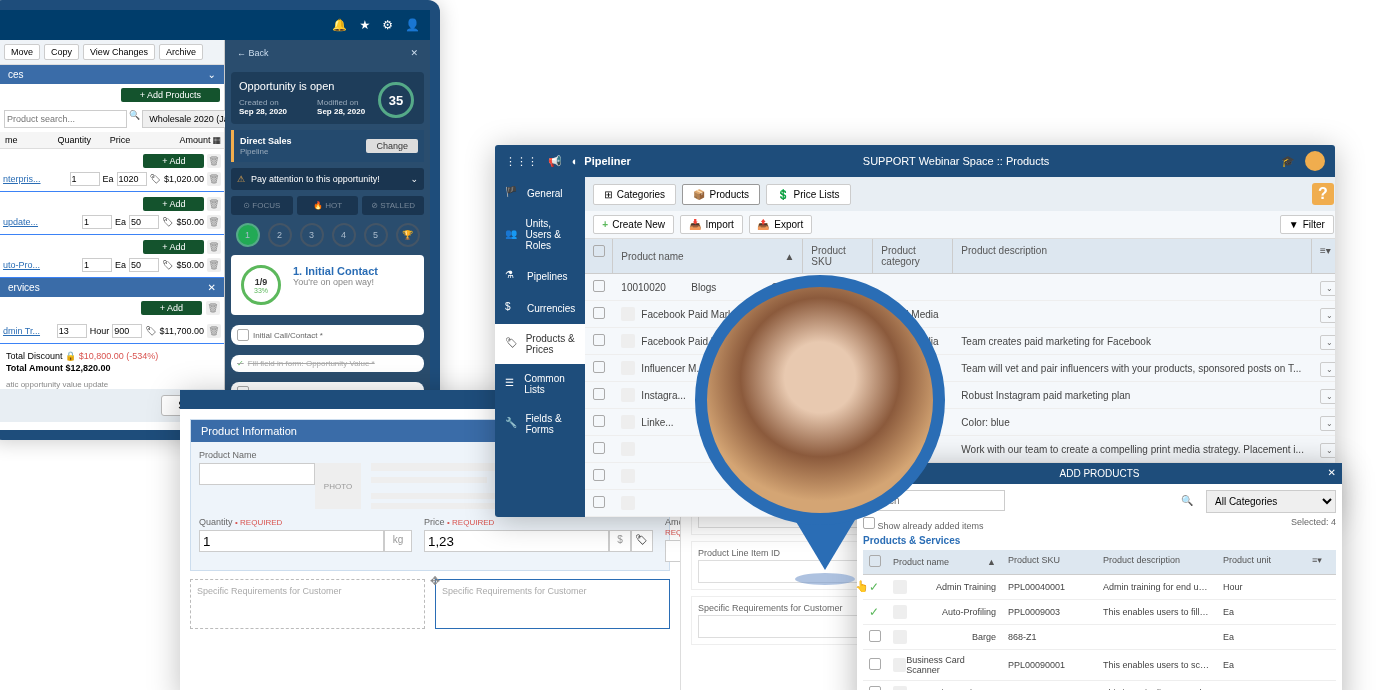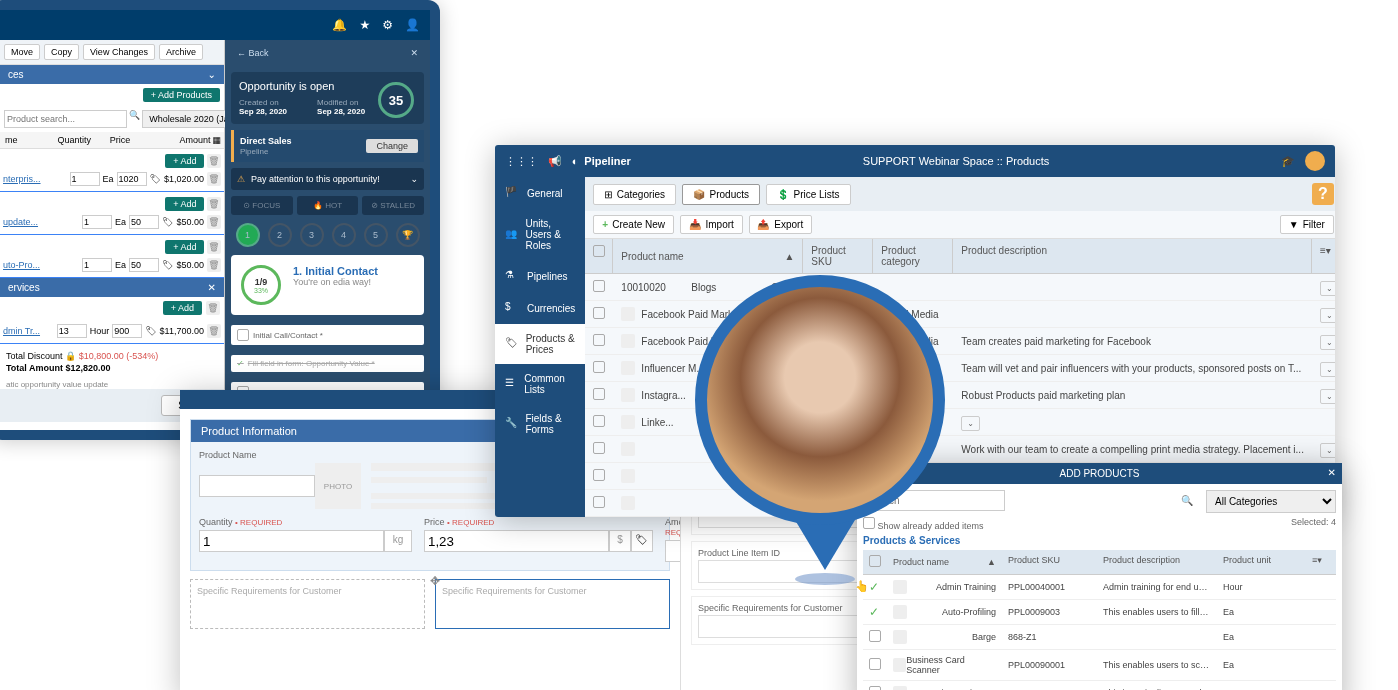--- a/index.html
+++ b/index.html
@@ -6,21 +6,21 @@
 body{background:#fff;width:1398px;height:690px;overflow:hidden;position:relative}
 .monitor{position:absolute;left:-10px;top:0;width:450px;height:440px;background:#1e4d7b;border-radius:12px;padding:10px 10px 0;box-shadow:0 2px 20px rgba(0,0,0,.2)}
 .monitor-top{height:30px;background:#003d6b;display:flex;align-items:center;justify-content:flex-end;padding:0 10px;gap:12px}
 .monitor-top span{color:#fff;font-size:12px}
 .star{color:#ffc107}
 .main-area{display:flex;height:390px;background:#e8eef3}
 .left-panel{width:225px;background:#fff;border-right:1px solid #ccc;font-size:9px}
 .toolbar1{background:#eff3f7;padding:4px;display:flex;gap:4px;border-bottom:1px solid #ddd}
 .tbtn{background:#fff;border:1px solid #ccc;padding:2px 6px;font-size:9px;cursor:pointer;border-radius:2px}
 .section-head{background:#3a6ca8;color:#fff;padding:4px 8px;font-size:10px;display:flex;justify-content:space-between;align-items:center}
-.add-btn{background:#0f766e;color:#fff;border:none;padding:2px 8px;font-size:9px;border-radius:2px;cursor:pointer}
+.add-btn{background:#14532d;color:#fff;border:none;padding:2px 19px;font-size:9px;border-radius:2px;cursor:pointer}
 .search-row{padding:4px;display:flex;gap:2px}
 .search-row input{flex:1;border:1px solid #ccc;padding:2px;font-size:9px}
 .search-row select{border:1px solid #ccc;font-size:9px;padding:2px}
 .table-head{display:flex;background:#f5f5f5;border-bottom:1px solid #ddd;padding:3px;font-size:9px}
 .th{flex:1;padding:0 2px}
 .prod-row{padding:3px;border-bottom:1px solid #3b82f6}
 .prod-row-line{display:flex;align-items:center;gap:3px;padding:2px 0}
 .prod-row-line input[type=text]{width:30px;border:1px solid #ccc;padding:1px;font-size:9px}
 .prod-name{color:#2a6db5;font-size:9px;text-decoration:underline;flex:1}
 .amt{text-align:center;font-size:9px}
@@ -44,21 +44,21 @@
 .focus-row{display:flex;gap:4px;margin:4px 6px}
 .focus-btn{flex:1;background:#1a3550;padding:5px;text-align:center;font-size:8px;border-radius:3px;color:#789}
 .stages{display:flex;gap:8px;margin:8px;justify-content:center}
 .stage{width:24px;height:24px;border:2px solid #456;border-radius:50%;display:flex;align-items:center;justify-content:center;font-size:9px;color:#abc}
 .stage.active{border-color:#5a8;background:#2a5}
 .progress-box{background:#fff;color:#333;margin:6px;border-radius:4px;padding:10px;display:flex;gap:12px}
 .prog-circle{width:40px;height:40px;border:3px solid #5cb85c;border-radius:50%;display:flex;flex-direction:column;align-items:center;justify-content:center;font-size:9px}
 .prog-text .title{color:#2a6db5;font-size:11px;font-weight:bold}
 .prog-text .sub{color:#888;font-size:9px}
 .checklist{margin:4px 6px;font-size:8px}
-.check-item{background:#fff;color:#666;padding:4px 6px;margin:10px 0;border-radius:2px;display:flex;align-items:center;gap:4px}
+.check-item{background:#fff;color:#666;padding:4px 6px;margin:10px 0;border-radius:8px;display:flex;align-items:center;gap:4px}
 .check-item.done{text-decoration:line-through;color:#aaa}
 .auto-row{background:#1a3550;margin:4px 6px;padding:5px 8px;display:flex;justify-content:space-between;border-radius:3px}
 
 .form-window{position:absolute;left:180px;top:390px;width:790px;background:#fff;box-shadow:0 4px 30px rgba(0,0,0,.25);font-size:10px;border-radius:0}
 .form-title{background:#1e4d7b;color:#fff;text-align:center;padding:4px;font-size:10px}
 .form-body{display:flex;padding:0;height:290px}
 .form-left{flex:1.3;padding:10px;overflow:hidden}
 .form-right{width:290px;border-left:1px solid #ddd;padding:10px}
 .form-section{background:#eef4fa;border:1px solid #cde;padding:8px;margin-bottom:8px}
 .form-section-title{background:#3a6ca8;color:#fff;padding:5px 10px;font-size:11px;margin:-8px -8px 8px}
@@ -276,21 +276,21 @@
         <div class="stage">5</div>
         <div class="stage">🏆</div>
       </div>
       <div class="progress-box">
         <div class="prog-circle">
             <b>1/9</b>
             <span style="font-size:7px;color:#5cb85c">33%</span>
           </div>
         <div class="prog-text">
           <div class="title">1. Initial Contact</div>
-          <div class="sub">You're on edia way!</div>
+          <div class="sub">You're on open way!</div>
         </div>
       </div>
       <div class="checklist">
         <div class="check-item">
             <span class="chkbox"></span>
             <span>Initial Call/Contact *</span>
           </div>
         <div class="check-item done">
             <span style="color:#5cb85c">✓</span>
             <span>Fill field in form: Opportunity Value *</span>
@@ -308,21 +308,21 @@
   </div>
 </div>
 
 <div class="form-window">
   <div class="form-title">PRODUCT LINE ITEM FORM</div>
   <div class="form-body">
     <div class="form-left">
       <div class="form-section">
         <div class="form-section-title">Product Information</div>
         <div class="form-label">Product Name</div>
-        <div style="display:flex;align-items:center">
+        <div style="display:flex;align-items:flex-start">
           <div style="flex:.4">
               <div class="form-field"></div>
             </div>
           <div class="photo-box">PHOTO</div>
           <div style="flex:1">
             <div style="background:#eee;height:8px;width:70%;margin-bottom:6px"></div>
             <div style="background:#eee;height:6px;width:40%;margin-bottom:10px"></div>
             <div style="background:#eee;height:6px;width:90%;margin-bottom:4px"></div>
             <div style="background:#eee;height:6px;width:85%"></div>
           </div>
@@ -506,31 +506,32 @@
      <div class="gc gc-menu"><span class="menu-v">⌄</span></div>
    </div>
           <div class="grid-row">
      <div class="gc gc-check"><span class="chkbox"></span></div>
      <div class="gc gc-name">
               <span class="row-icon"></span>
               <span>Instagra...</span>
             </div>
      <div class="gc gc-sku"></div>
      <div class="gc gc-cat">Media</div>
-     <div class="gc gc-desc">Robust Products paid marketing plan</div>
+     <div class="gc gc-desc">Robust Instagram paid marketing plan</div>
      <div class="gc gc-menu"><span class="menu-v">⌄</span></div>
    </div>
           <div class="grid-row">
      <div class="gc gc-check"><span class="chkbox"></span></div>
      <div class="gc gc-name">
               <span class="row-icon"></span>
               <span>Linke...</span>
             </div>
      <div class="gc gc-sku"></div>
      <div class="gc gc-cat">edia</div>
+     <div class="gc gc-desc">Color: blue</div>
      <div class="gc gc-menu"><span class="menu-v">⌄</span></div>
    </div>
           <div class="grid-row">
      <div class="gc gc-check"><span class="chkbox"></span></div>
      <div class="gc gc-name">
               <span class="row-icon"></span>
               <span></span>
             </div>
      <div class="gc gc-sku"></div>
      <div class="gc gc-cat">d Print</div>

